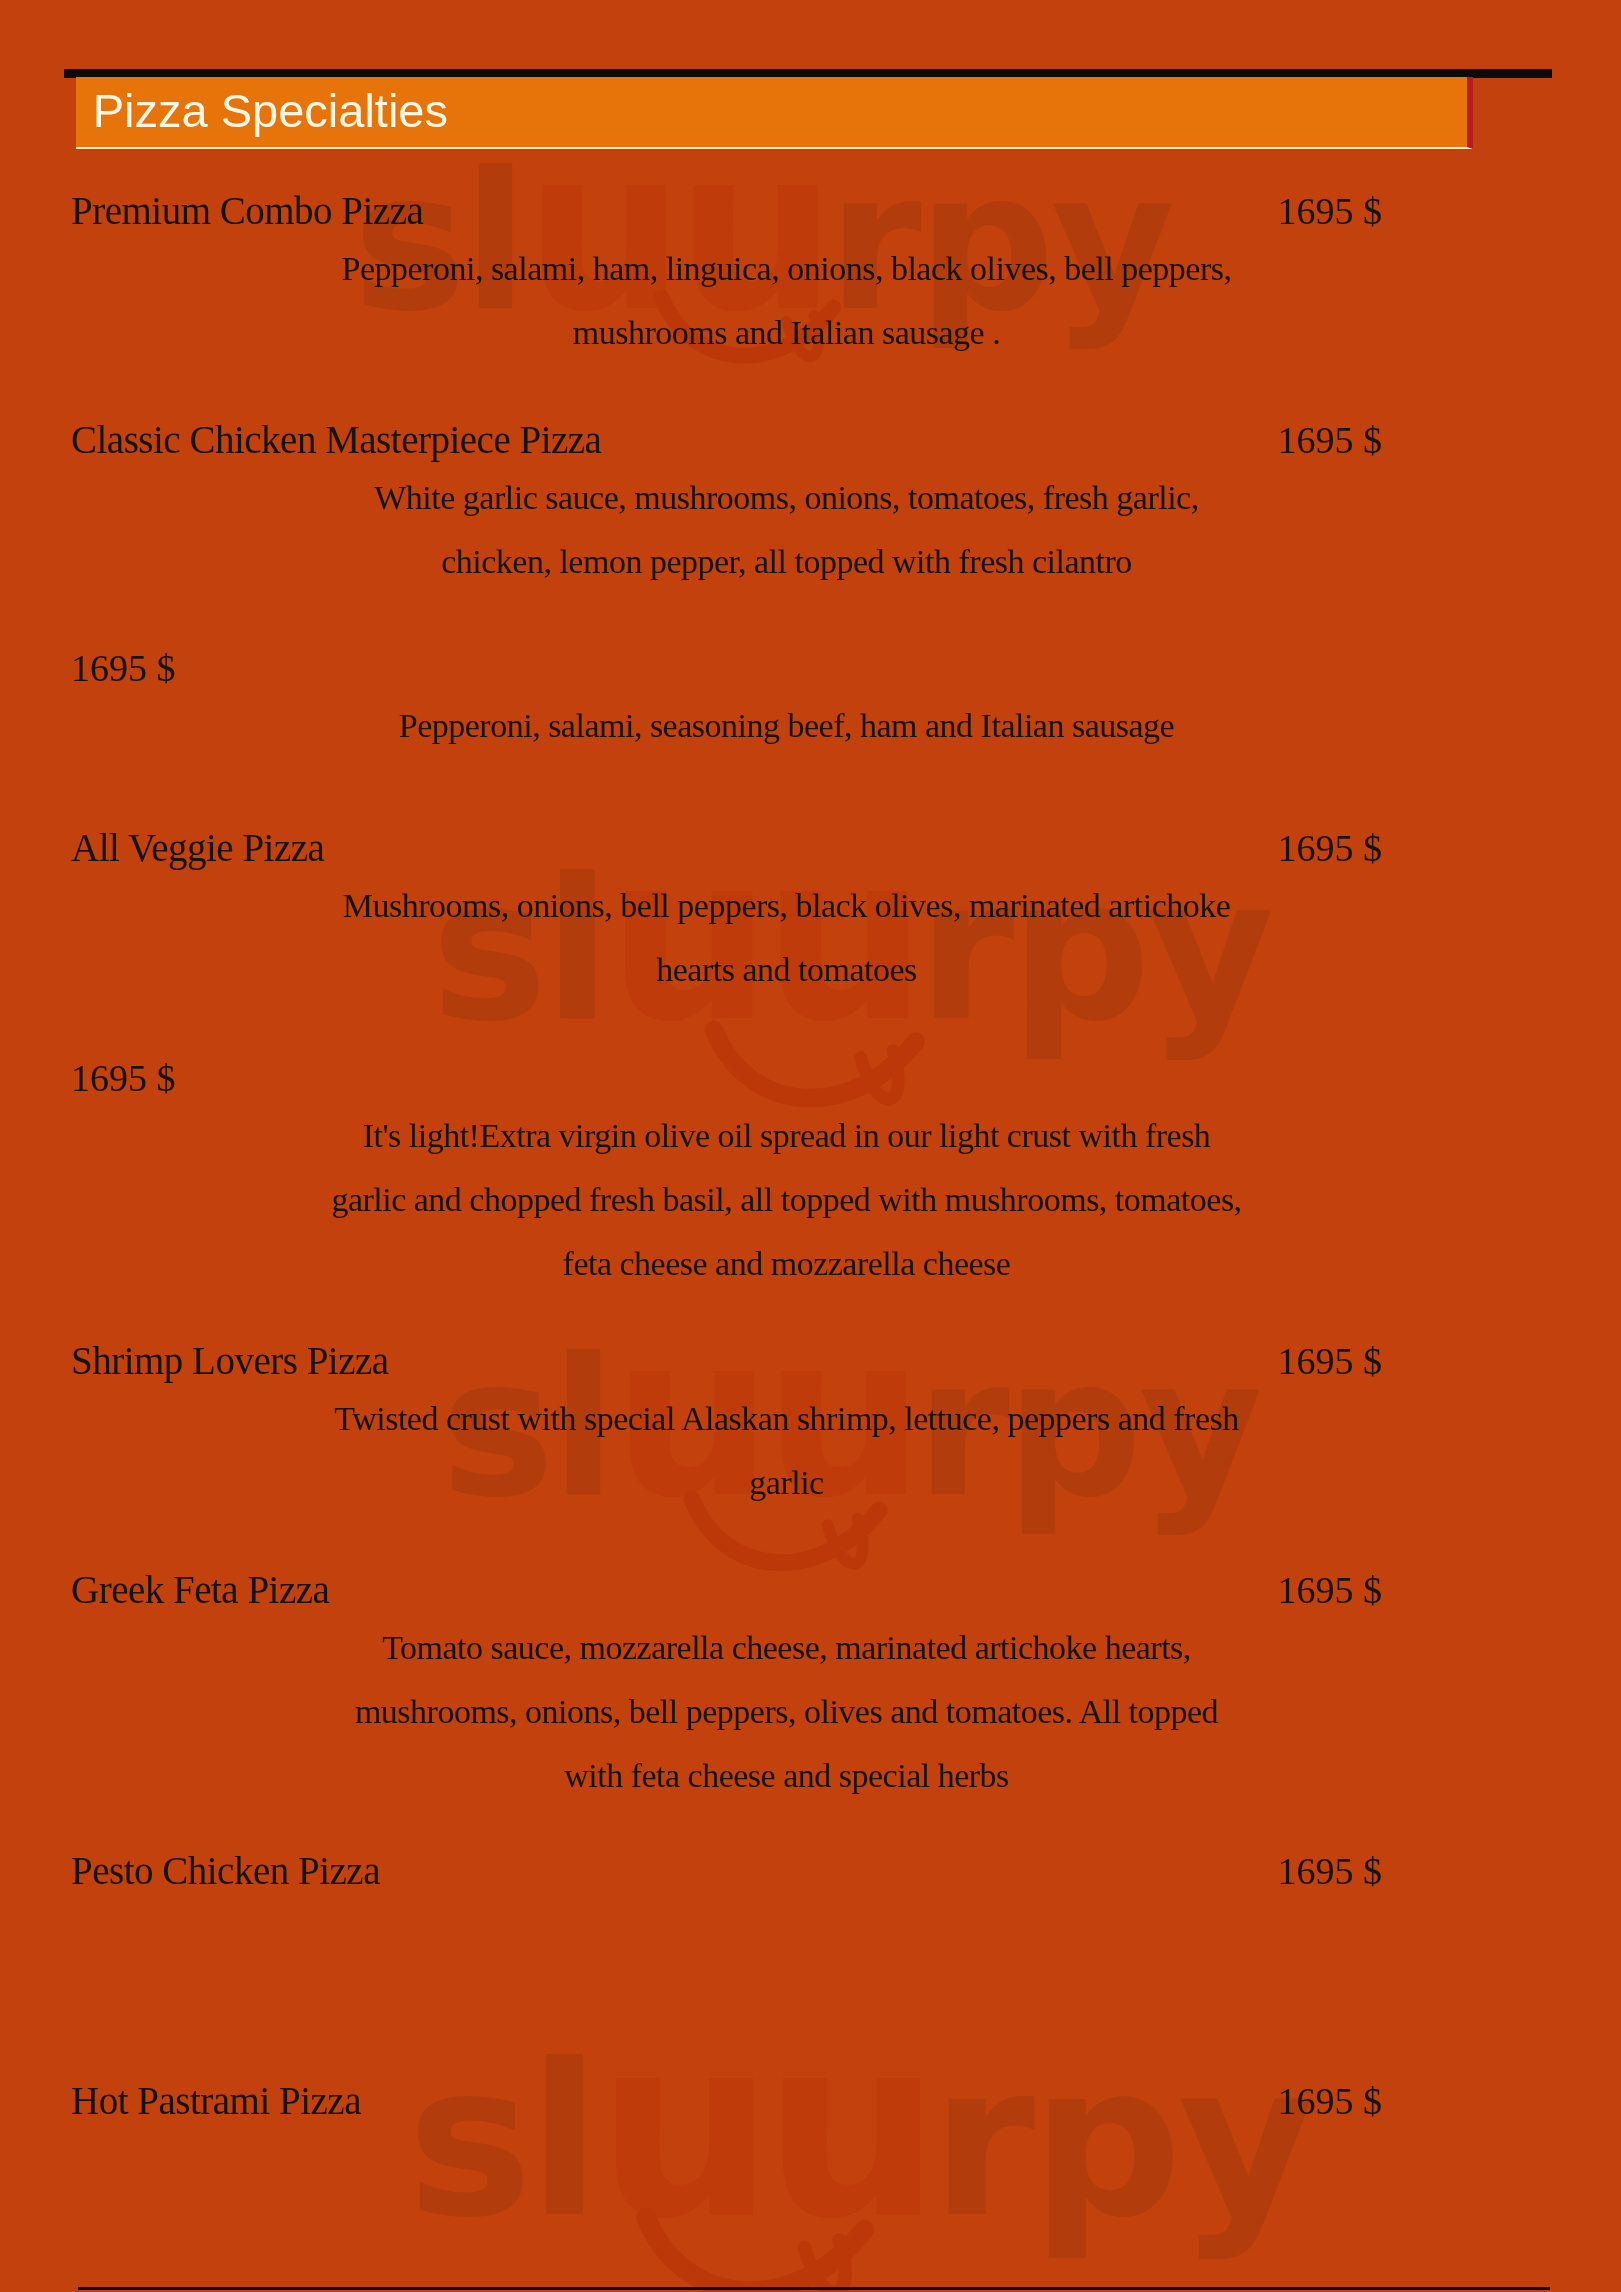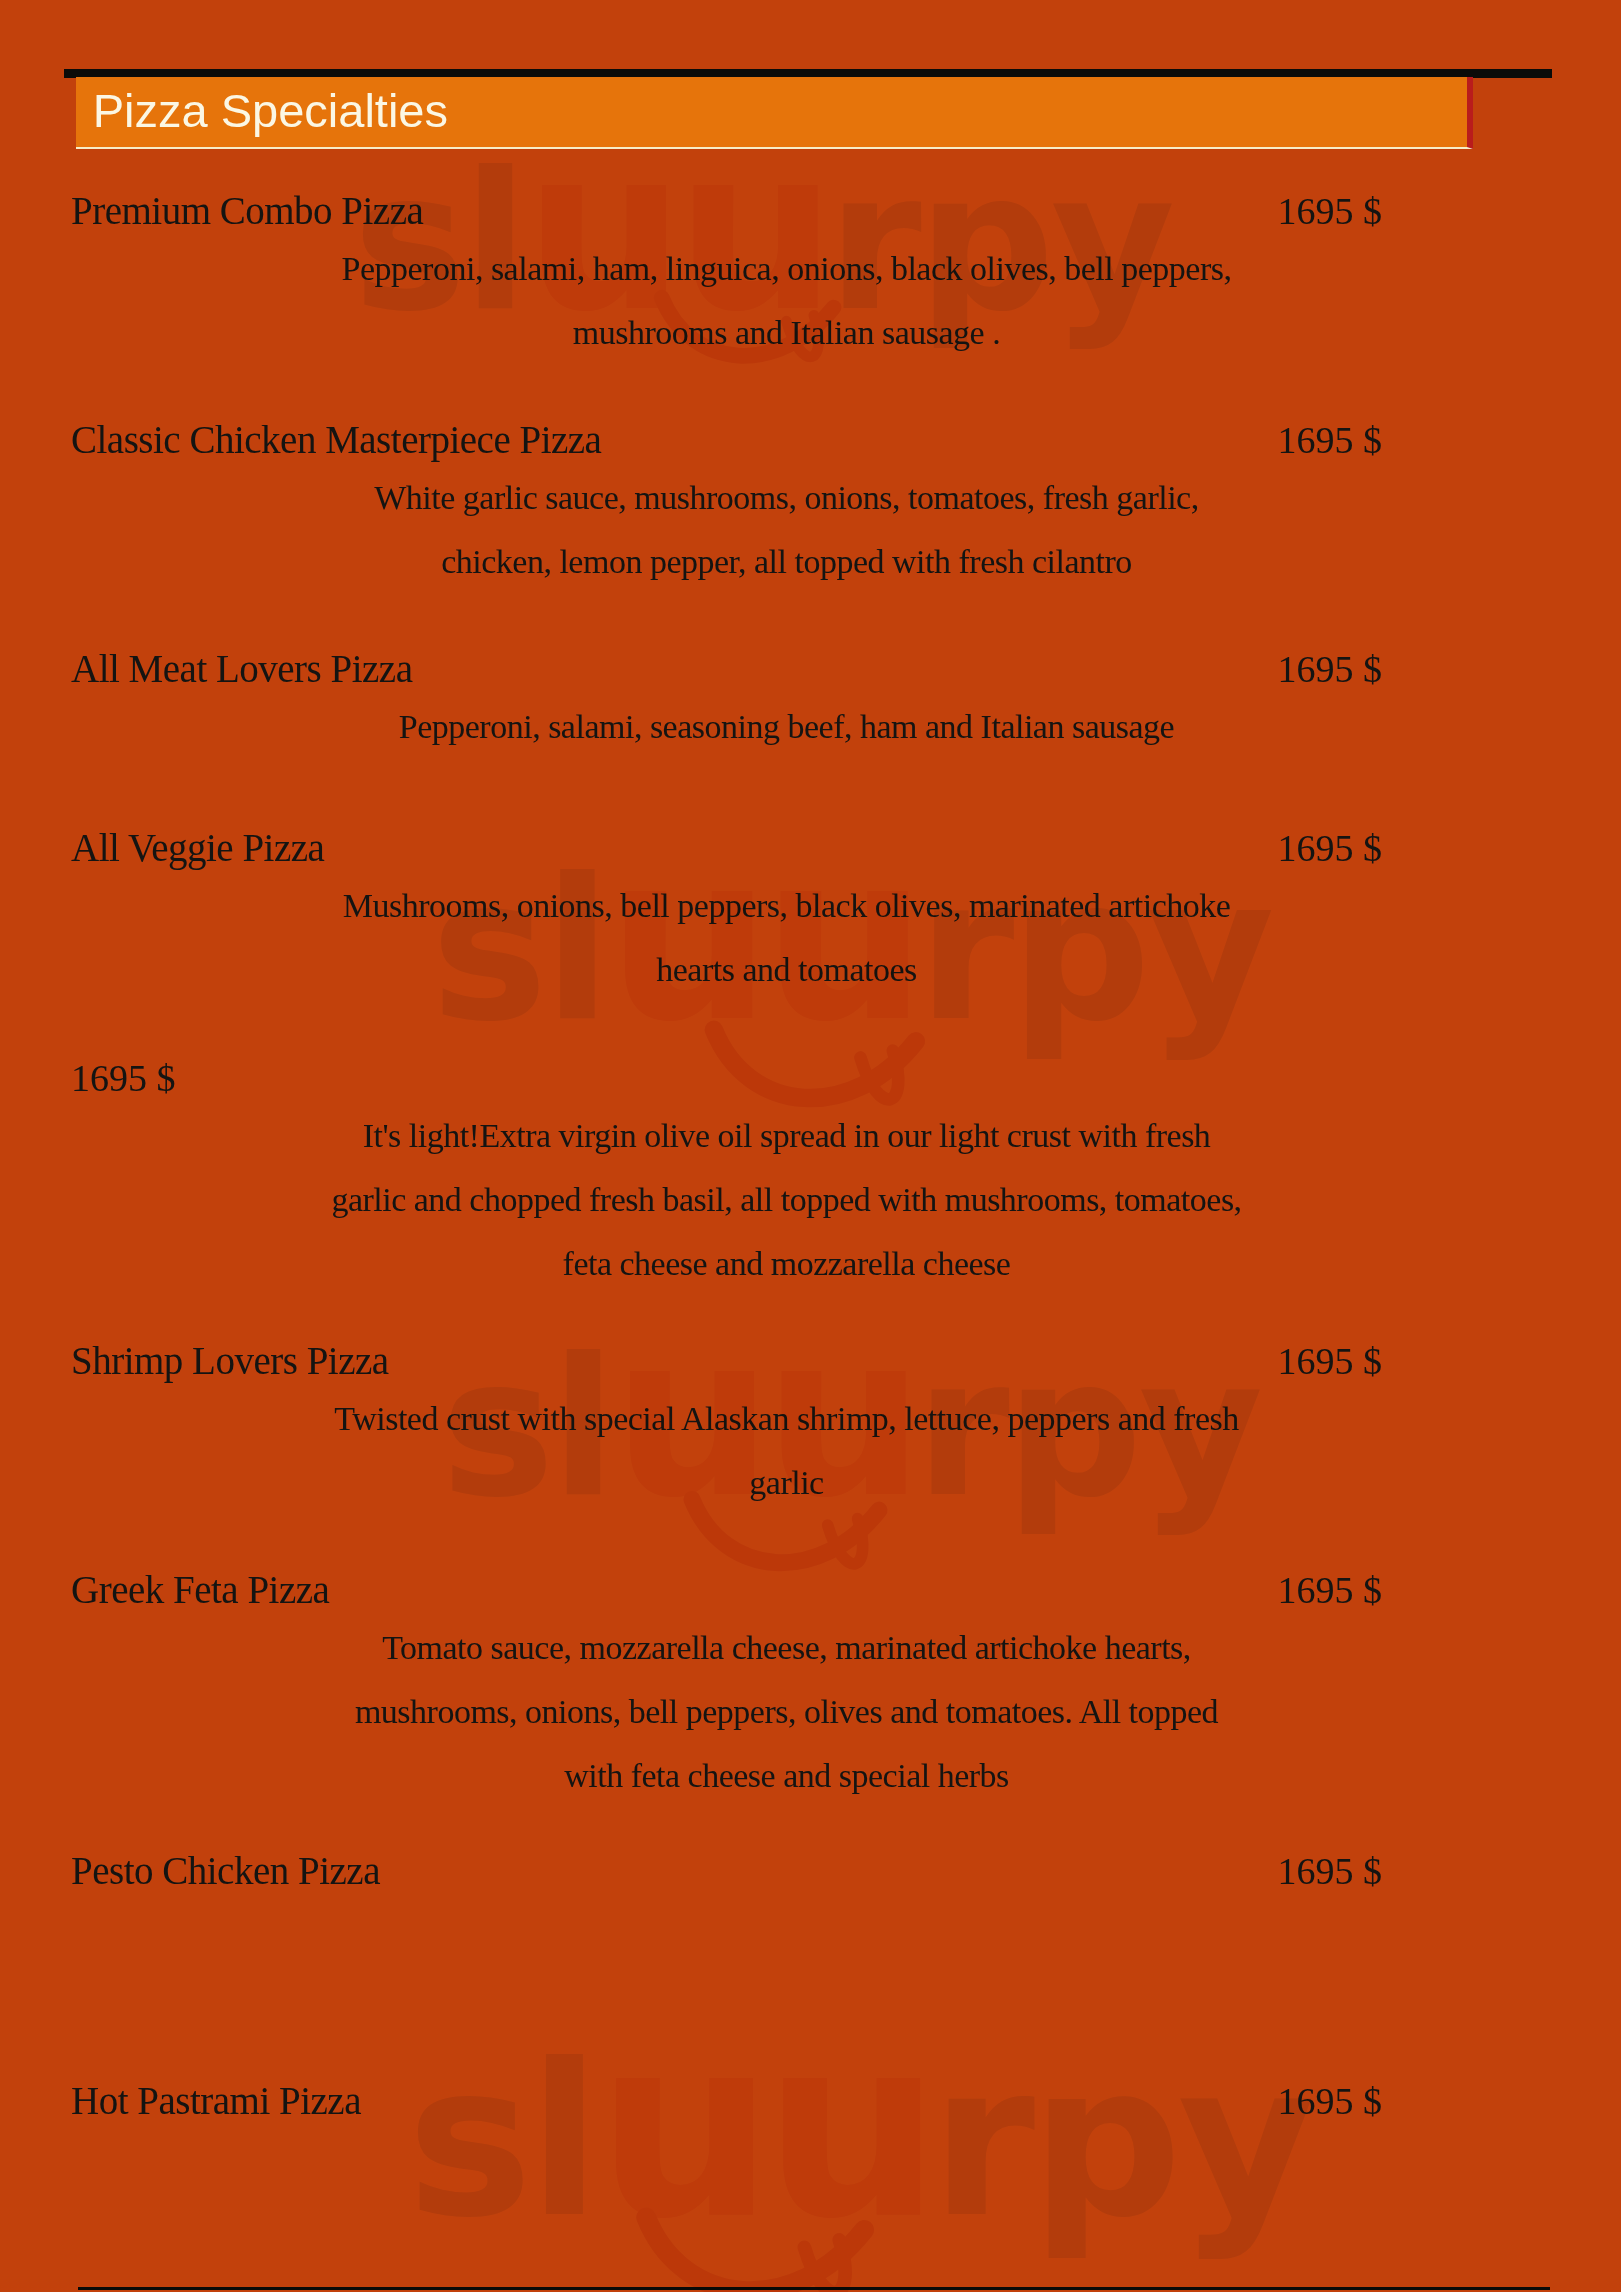--- a/index.html
+++ b/index.html
@@ -173,21 +173,20 @@
     <div class="item-row">
       <span class="item-name">Classic Chicken Masterpiece Pizza</span>
       <span class="item-price">1695 $</span>
     </div>
     <div class="item-desc">White garlic sauce, mushrooms, onions, tomatoes, fresh garlic,
 chicken, lemon pepper, all topped with fresh cilantro</div>
   </div>
 
   <div class="item" style="top:643px">
     <div class="item-row">
-      <span class="item-name">All Meat Lovers Pizza</span>
       <span class="item-price">1695 $</span>
     </div>
     <div class="item-desc">Pepperoni, salami, seasoning beef, ham and Italian sausage</div>
   </div>
 
   <div class="item" style="top:822px">
     <div class="item-row">
       <span class="item-name">All Veggie Pizza</span>
       <span class="item-price">1695 $</span>
     </div>

